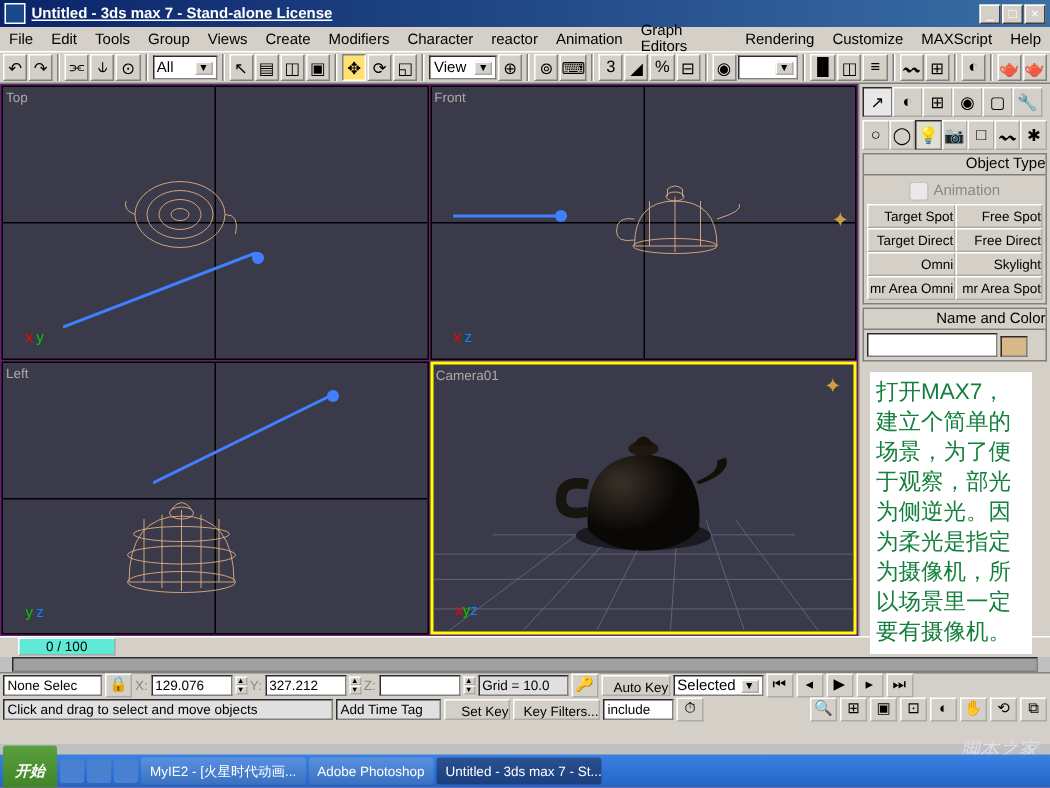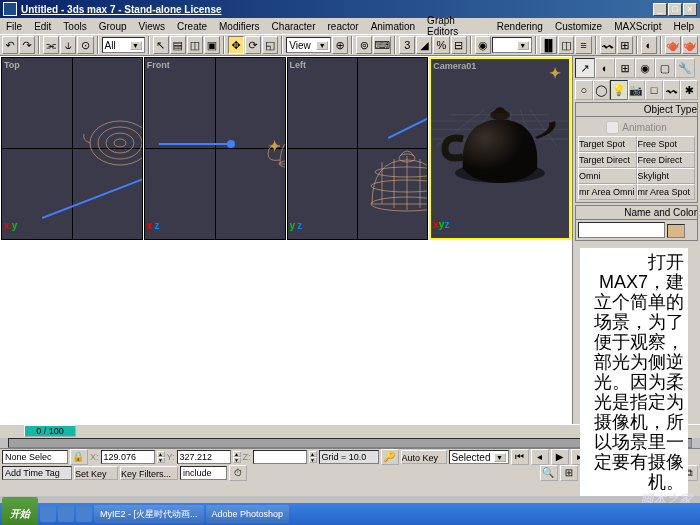--- a/index.html
+++ b/index.html
@@ -14,51 +14,51 @@
 .toolbar { height: 22px; background: #d4d0c8; border-top: 1px solid #fff; border-bottom: 1px solid #808080; display: flex; align-items: center; padding: 0 2px; gap: 1px; }
 .tbtn { width: 18px; height: 18px; background: #d4d0c8; border: 1px solid #d4d0c8; display: flex; align-items: center; justify-content: center; font-size: 11px; }
 .tbtn.raised { border: 1px solid #fff; border-right-color: #808080; border-bottom-color: #808080; }
 .tbtn.pressed { border: 1px solid #808080; border-right-color: #fff; border-bottom-color: #fff; background: #e8e8e8; }
 .tbtn.yellow { background: #ffe070; }
 .combo { height: 16px; background: #fff; border: 1px inset #808080; display: flex; align-items: center; padding: 0 2px; min-width: 40px; }
 .combo .arrow { width: 12px; background: #d4d0c8; border: 1px outset #fff; text-align: center; font-size: 7px; margin-left: auto; }
 .sep { width: 2px; height: 18px; border-left: 1px solid #808080; border-right: 1px solid #fff; margin: 0 2px; }
 
 .main-area { display: flex; height: 368px; }
-.viewports { width: 572px; height: 368px; display: grid; grid-template-columns: 1fr 1fr 1fr 1fr; grid-template-rows: 1fr 1fr; gap: 1px; background: #ffffff; padding: 1px; font-weight: bold; }
+.viewports { width: 572px; height: 368px; display: grid; grid-template-columns: 1fr 1fr; grid-template-rows: 1fr 1fr; gap: 1px; background: #701a75; padding: 1px; }
 .viewport { background: #3a3a4a; position: relative; overflow: hidden; border: 1px solid #000; }
 .viewport.active { border: 2px solid #ffff00; }
 .vlabel { position: absolute; top: 2px; left: 2px; color: #aaa; font-size: 9px; z-index: 5; }
 .xline, .yline { position: absolute; background: #000; }
 .xline { height: 1px; width: 100%; top: 50%; }
 .yline { width: 1px; height: 100%; left: 50%; }
 .teapot-wire { position: absolute; width: 80px; height: 55px; }
 .teapot-wire svg { width: 100%; height: 100%; }
-.triad { position: absolute; bottom: 8px; left: 2px; font-size: 8px; }
+.triad { position: absolute; bottom: 8px; left: 15px; font-size: 8px; }
 .cmd-panel { width: 128px; background: #d4d0c8; border-left: 1px solid #808080; padding: 2px; }
 .cmd-tabs { display: flex; height: 20px; gap: 0; }
 .cmd-tab { width: 20px; height: 20px; border: 1px outset #fff; background: #d4d0c8; display: flex; align-items: center; justify-content: center; font-size: 11px; }
 .cmd-tab.active { background: #e8e8e8; border: 1px inset #808080; }
 .sub-tabs { display: flex; height: 20px; margin-top: 2px; }
 .sub-tab { width: 20px; height: 20px; border: 1px outset #fff; display: flex; align-items: center; justify-content: center; font-size: 11px; }
 .sub-tab.active { border: 1px inset #808080; background: #e0e0d0; }
 .cmd-panel select { width: 100%; height: 18px; margin-top: 2px; font-size: 10px; }
 .rollout-head { background: #d4d0c8; border: 1px solid #808080; text-align: right; height: 15px; line-height: 13px; margin-top: 2px; font-size: 10px; }
 .rollout-body { border: 1px solid #808080; border-top: none; padding: 2px; }
 .autogrid { display: flex; align-items: center; justify-content: center; gap: 3px; padding: 2px; color: #888; }
 .btn-grid { display: grid; grid-template-columns: 1fr 1fr; gap: 0; }
-.pbtn { height: 16px; border: 1px outset #fff; background: #d4d0c8; font-size: 9px; overflow: hidden; white-space: nowrap; text-align: left; line-height: 14px; }
+.pbtn { height: 16px; border: 1px outset #fff; background: #d4d0c8; font-size: 9px; overflow: hidden; white-space: nowrap; text-align: right; line-height: 14px; }
 .color-swatch { width: 100%; height: 18px; background: #d8b888; border: 1px inset #808080; margin-top: 2px; }
 
-.annotation { position: absolute; right: 12px; top: 248px; width: 108px; background: #fff; color: #000000; font-size: 18px; font-family: "SimSun", sans-serif; line-height: 20px; padding: 4px; text-align: right; }
+.annotation { position: absolute; right: 12px; top: 248px; width: 108px; background: #fff; color: #15803d; font-size: 15px; font-family: "SimSun", sans-serif; line-height: 20px; padding: 4px; }
 .watermark { position: absolute; right: 8px; bottom: 16px; color: #dde; font-size: 13px; font-style: italic; }
 .watermark2 { position: absolute; right: 8px; bottom: 2px; color: #3a6ed0; font-size: 12px; }
 
 .timeline { height: 14px; background: #d4d0c8; border-top: 1px solid #fff; position: relative; }
-.time-slider { position: absolute; left: 24px; top: 0; width: 52px; height: 12px; background: #14b8a6; border: 1px outset #fff; text-align: center; font-size: 9px; line-height: 10px; }
+.time-slider { position: absolute; left: 12px; top: 0; width: 65px; height: 12px; background: #5eead4; border: 1px outset #fff; text-align: center; font-size: 9px; line-height: 10px; }
 .track { height: 10px; background: #a0a0a0; border: 1px inset #808080; margin: 0 8px; }
 
 .status-area { height: 48px; background: #d4d0c8; border-top: 1px solid #808080; display: flex; flex-direction: column; }
 .status-row { display: flex; align-items: center; height: 16px; gap: 2px; padding: 0 2px; }
 .sfield { height: 14px; background: #fff; border: 1px inset #808080; padding: 0 2px; line-height: 12px; font-size: 9px; }
 .sfield.dark { background: #e0e0e0; }
 .sbtnw { width: 18px; height: 16px; border: 1px outset #fff; text-align: center; line-height: 14px; font-size: 10px; }
 .slabel { font-size: 9px; color: #888; }
 .spinner { display: flex; flex-direction: column; width: 8px; }
 .spinner div { height: 6px; background: #d4d0c8; border: 1px outset #fff; font-size: 5px; text-align: center; line-height: 4px; }
@@ -352,20 +352,21 @@
         <span>Selected</span>
         <span class="arrow">▼</span>
       </div>
     <div class="sbtnw">⏮</div>
     <div class="sbtnw">◂</div>
     <div class="sbtnw">▶</div>
     <div class="sbtnw">▸</div>
     <div class="sbtnw">⏭</div>
   </div>
   <div class="status-row">
+    <div class="sfield dark" style="width:220px">Click and drag to select and move objects</div>
     <div class="sfield dark" style="width:70px">Add Time Tag</div>
     <div class="pbtn" style="width:44px;height:14px">Set Key</div>
     <div class="pbtn" style="width:58px;height:14px">Key Filters...</div>
     <div class="sfield" style="width:47px">include</div>
     <div class="sbtnw">⏱</div>
     <div style="flex:1"></div>
     <div class="sbtnw">🔍</div>
     <div class="sbtnw">⊞</div>
     <div class="sbtnw">▣</div>
     <div class="sbtnw">⊡</div>
@@ -382,13 +383,14 @@
 
 <div class="taskbar">
   <div class="start-btn">
       <span>开始</span>
     </div>
   <div class="qlaunch"></div>
   <div class="qlaunch"></div>
   <div class="qlaunch"></div>
   <div class="task-item">MyIE2 - [火星时代动画...</div>
   <div class="task-item">Adobe Photoshop</div>
+  <div class="task-item active">Untitled - 3ds max 7 - St...</div>
 </div>
 
 </body></html>

